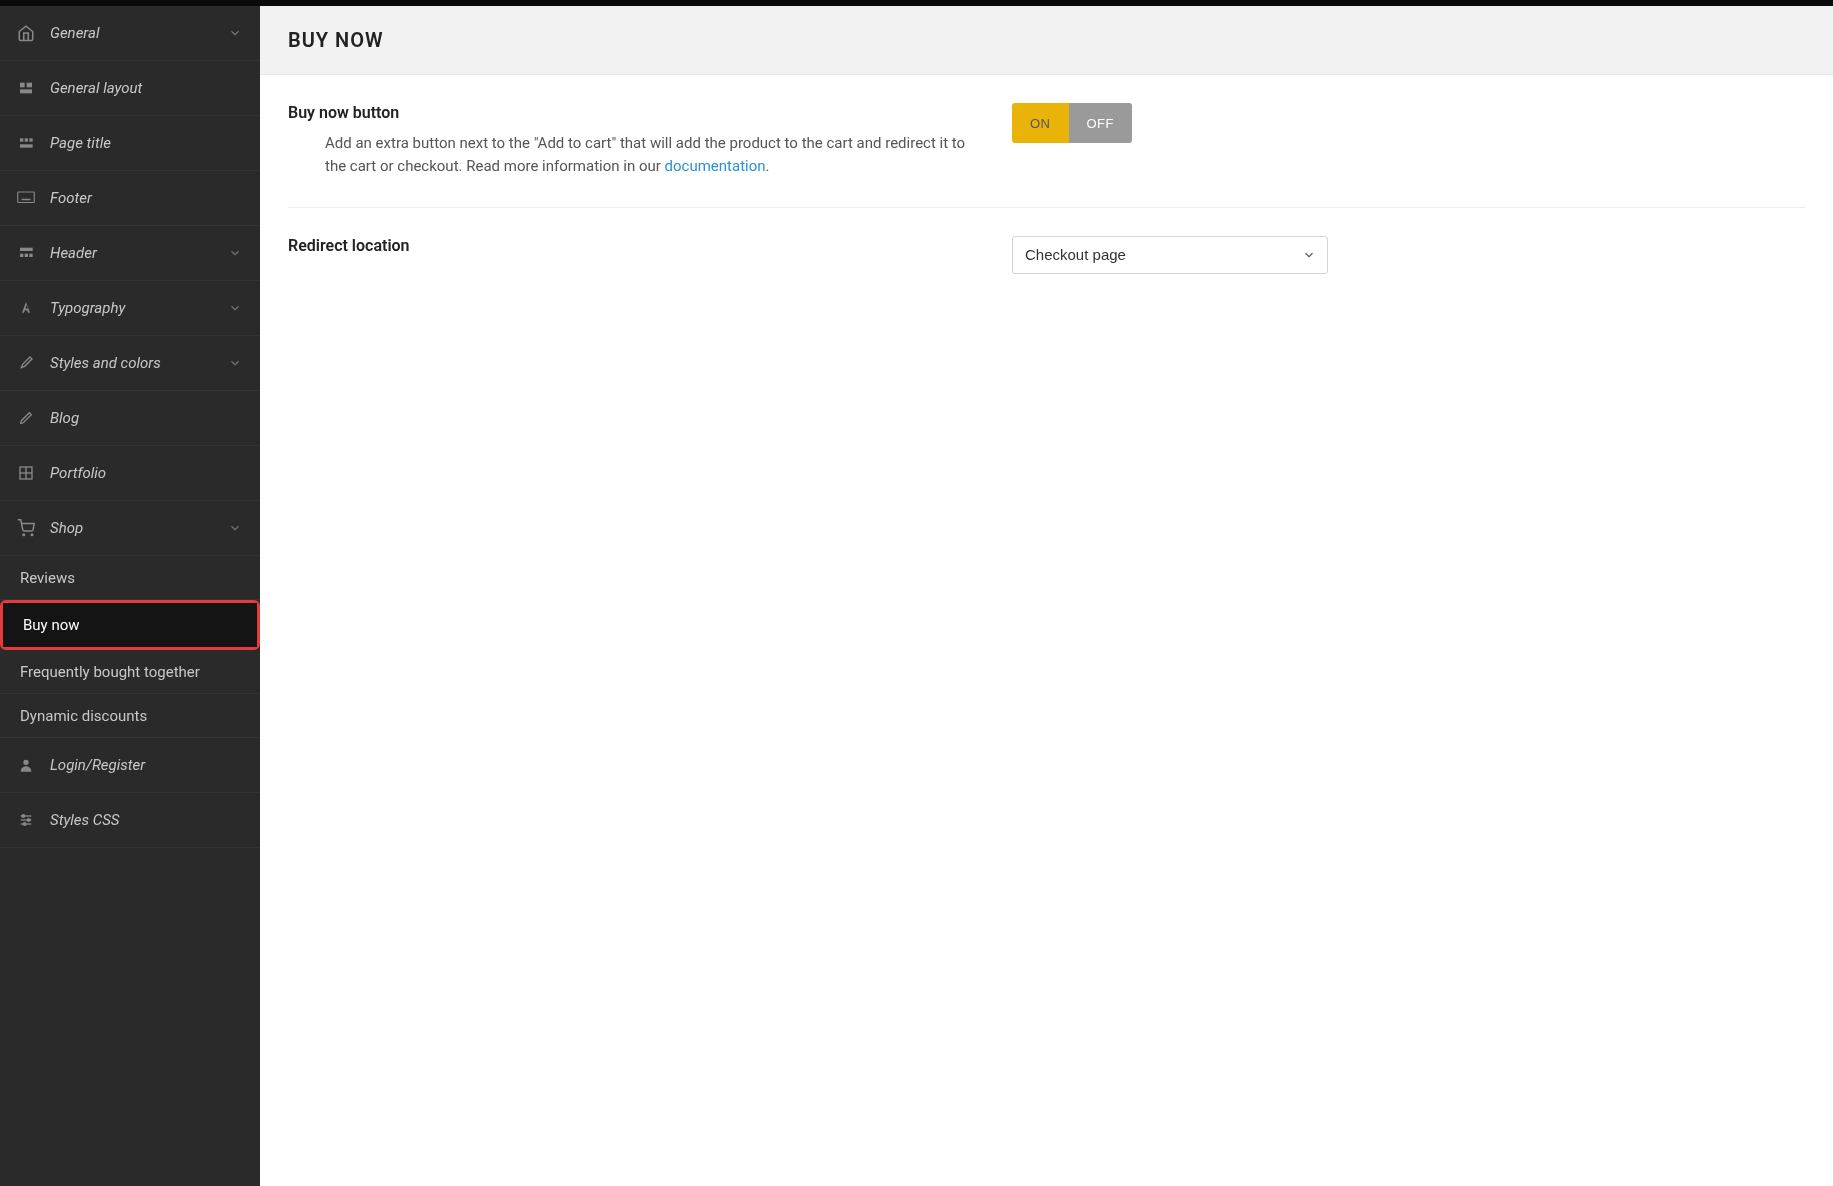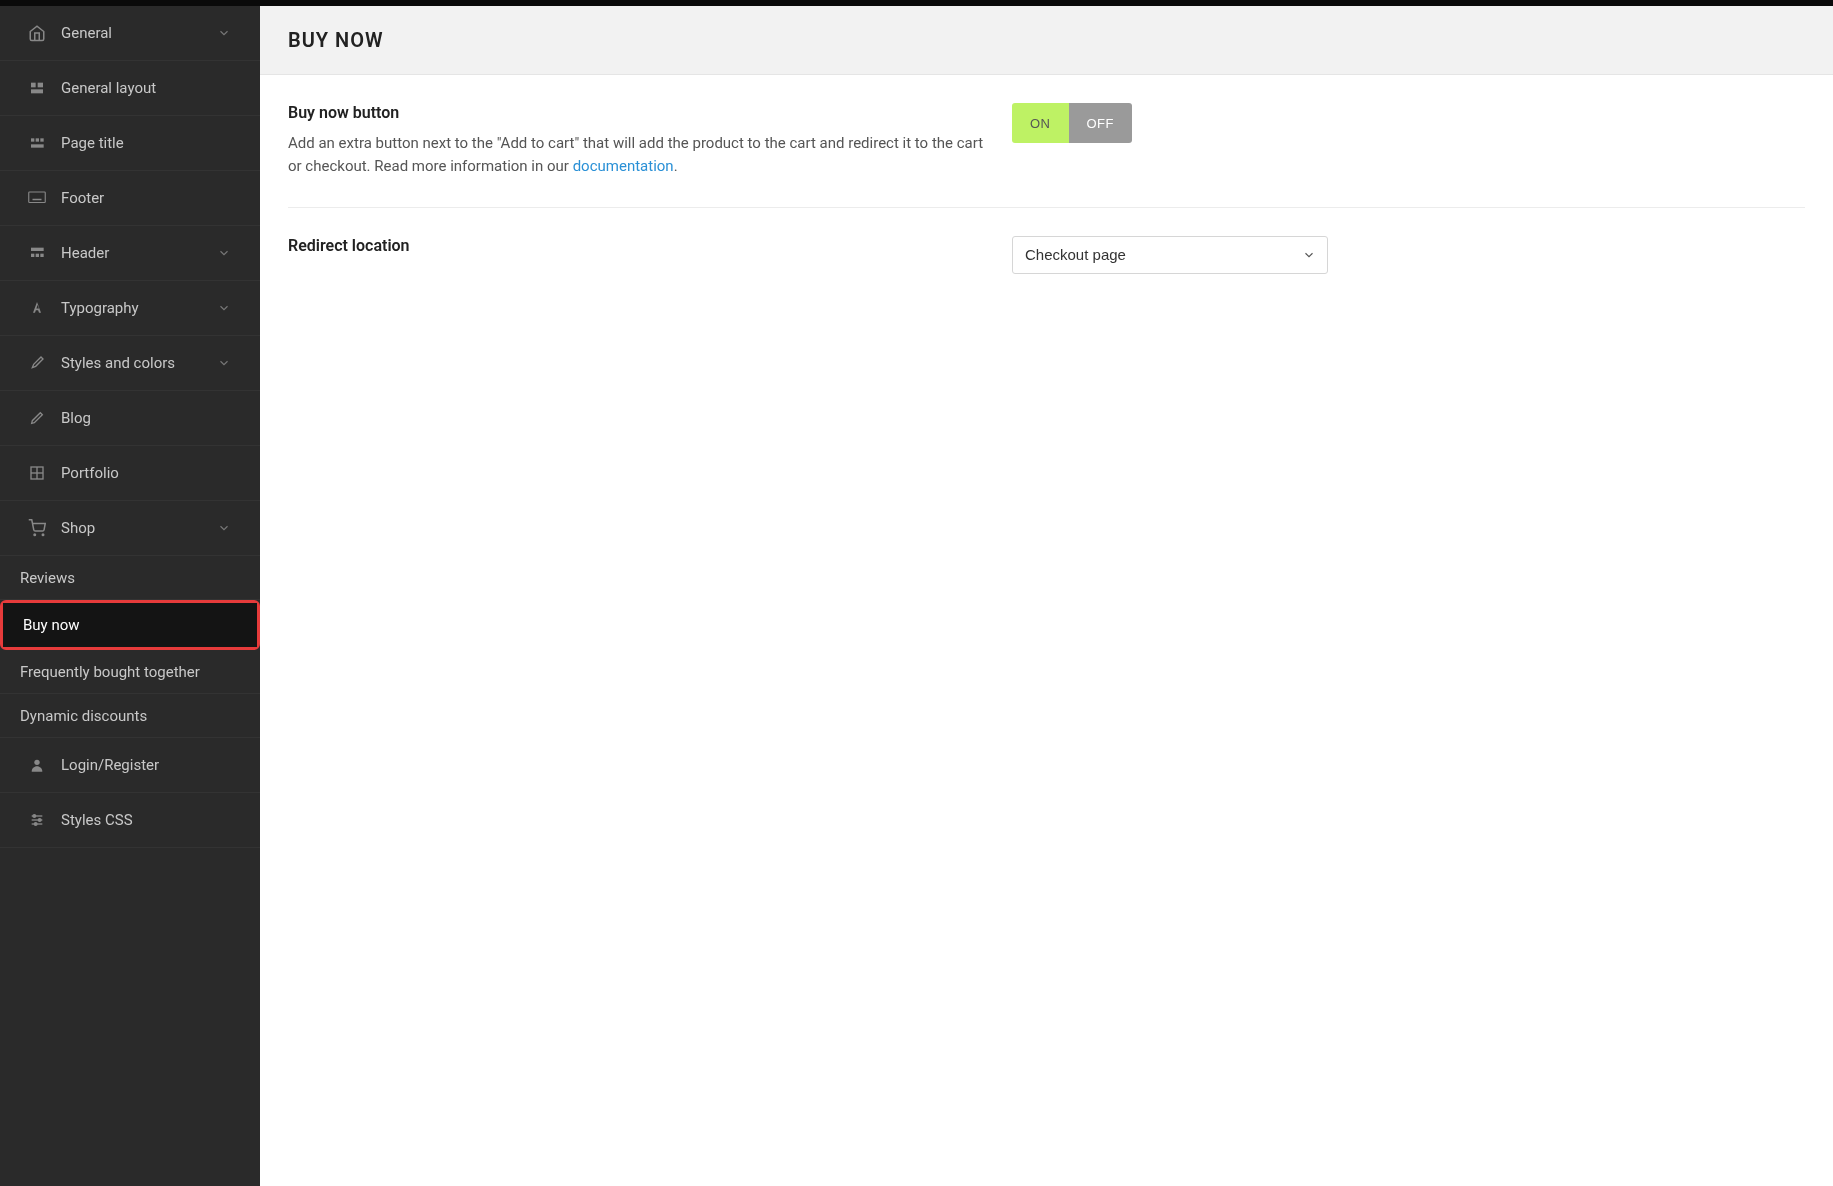--- a/index.html
+++ b/index.html
@@ -4,48 +4,48 @@
   <style>
     * { margin: 0; padding: 0; box-sizing: border-box; }
     body { font-family: -apple-system, BlinkMacSystemFont, "Segoe UI", Roboto, Arial, sans-serif; background: #fff; }
     .app { display: flex; min-height: 100vh; }
     
     
     .topbar { position: fixed; top:0; left:0; right:0; height:6px; background:#0a0a0a; z-index:10; }
 
     
     .sidebar { width: 260px; background: #2a2a2a; flex-shrink: 0; padding-top:6px;}
-    .sb-item { display: flex; align-items: center; height: 55px; padding: 0 27px; color: #c8c8c8; cursor: pointer; border-bottom: 1px solid #333; position:relative; }
+    .sb-item { display: flex; align-items: center; height: 55px; padding: 0 16px; color: #c8c8c8; cursor: pointer; border-bottom: 1px solid #333; position:relative;font-style:italic; }
     .sb-item.active { background: #1a1a1a; color: #fff; }
     .sb-item .icon { width: 20px; height: 20px; margin-right: 14px; display:flex; align-items:center; justify-content:center; color:#888; flex-shrink:0;}
     .sb-item.active .icon { color:#ccc; }
     .sb-item .label { flex:1; font-size:15px; }
     .sb-item .chev { width:16px; color:#777; }
     .sb-sub { background:#2a2a2a; }
     .sb-sub .sb-subitem { display:flex; align-items:center; height:44px; padding: 0 20px; color:#c8c8c8; font-size:15px; cursor:pointer; border-bottom:1px solid #333;text-align:center;}
     .sb-sub .sb-subitem.active { background:#141414; color:#fff; }
     .highlight-box { border:3px solid #e63b3b; border-radius:6px; padding:0;}
     .highlight-box .sb-subitem{border-bottom:none;}
 
     
     .main { flex:1; background:#fff; padding-top:6px;}
     .page-header { background:#f2f2f2; padding: 22px 28px; border-bottom:1px solid #e5e5e5;}
     .page-title { font-size:20px; font-weight:600; letter-spacing:1px; color:#222;}
     .section { padding: 28px; }
     .setting-row { display:flex; align-items:flex-start; padding-bottom:28px; border-bottom:1px solid #ececec; margin-bottom:28px;}
     .setting-row:last-child{border-bottom:none;margin-bottom:0;padding-bottom:0;}
     .setting-left { flex:1; max-width:700px;}
     .setting-title { font-size:16px; font-weight:600; color:#222; margin-bottom:10px;}
-    .setting-desc { font-size:15px; color:#555; line-height:1.55;}
+    .setting-desc { font-size:15px; color:#555; line-height:1.55;margin-left:37px;}
     .setting-desc a { color:#2a90d6; text-decoration:none;}
     .setting-right { width:340px; display:flex; justify-content:flex-start; padding-left:24px;}
     
     .toggle { display:flex; border-radius:3px; overflow:hidden; height:40px;}
     .toggle button { border:none; padding:0 18px; font-size:13px; font-weight:500; cursor:pointer; letter-spacing:0.5px;}
-    .toggle .on { background:#bef264; color:#555;}
+    .toggle .on { background:#eab308; color:#555;}
     .toggle .off { background:#9a9a9a; color:#fff;}
     
     .select-wrap { position:relative; width:100%;}
     .select { width:100%; height:38px; border:1px solid #d6d6d6; border-radius:3px; background:#fff; padding:0 27px 0 12px; font-size:15px; color:#333; appearance:none; cursor:pointer;}
     .select-chev { position:absolute; right:12px; top:50%; transform:translateY(-50%); pointer-events:none; color:#555;}
     
     svg{display:block;}
   </style>
 </head>
 <body>

